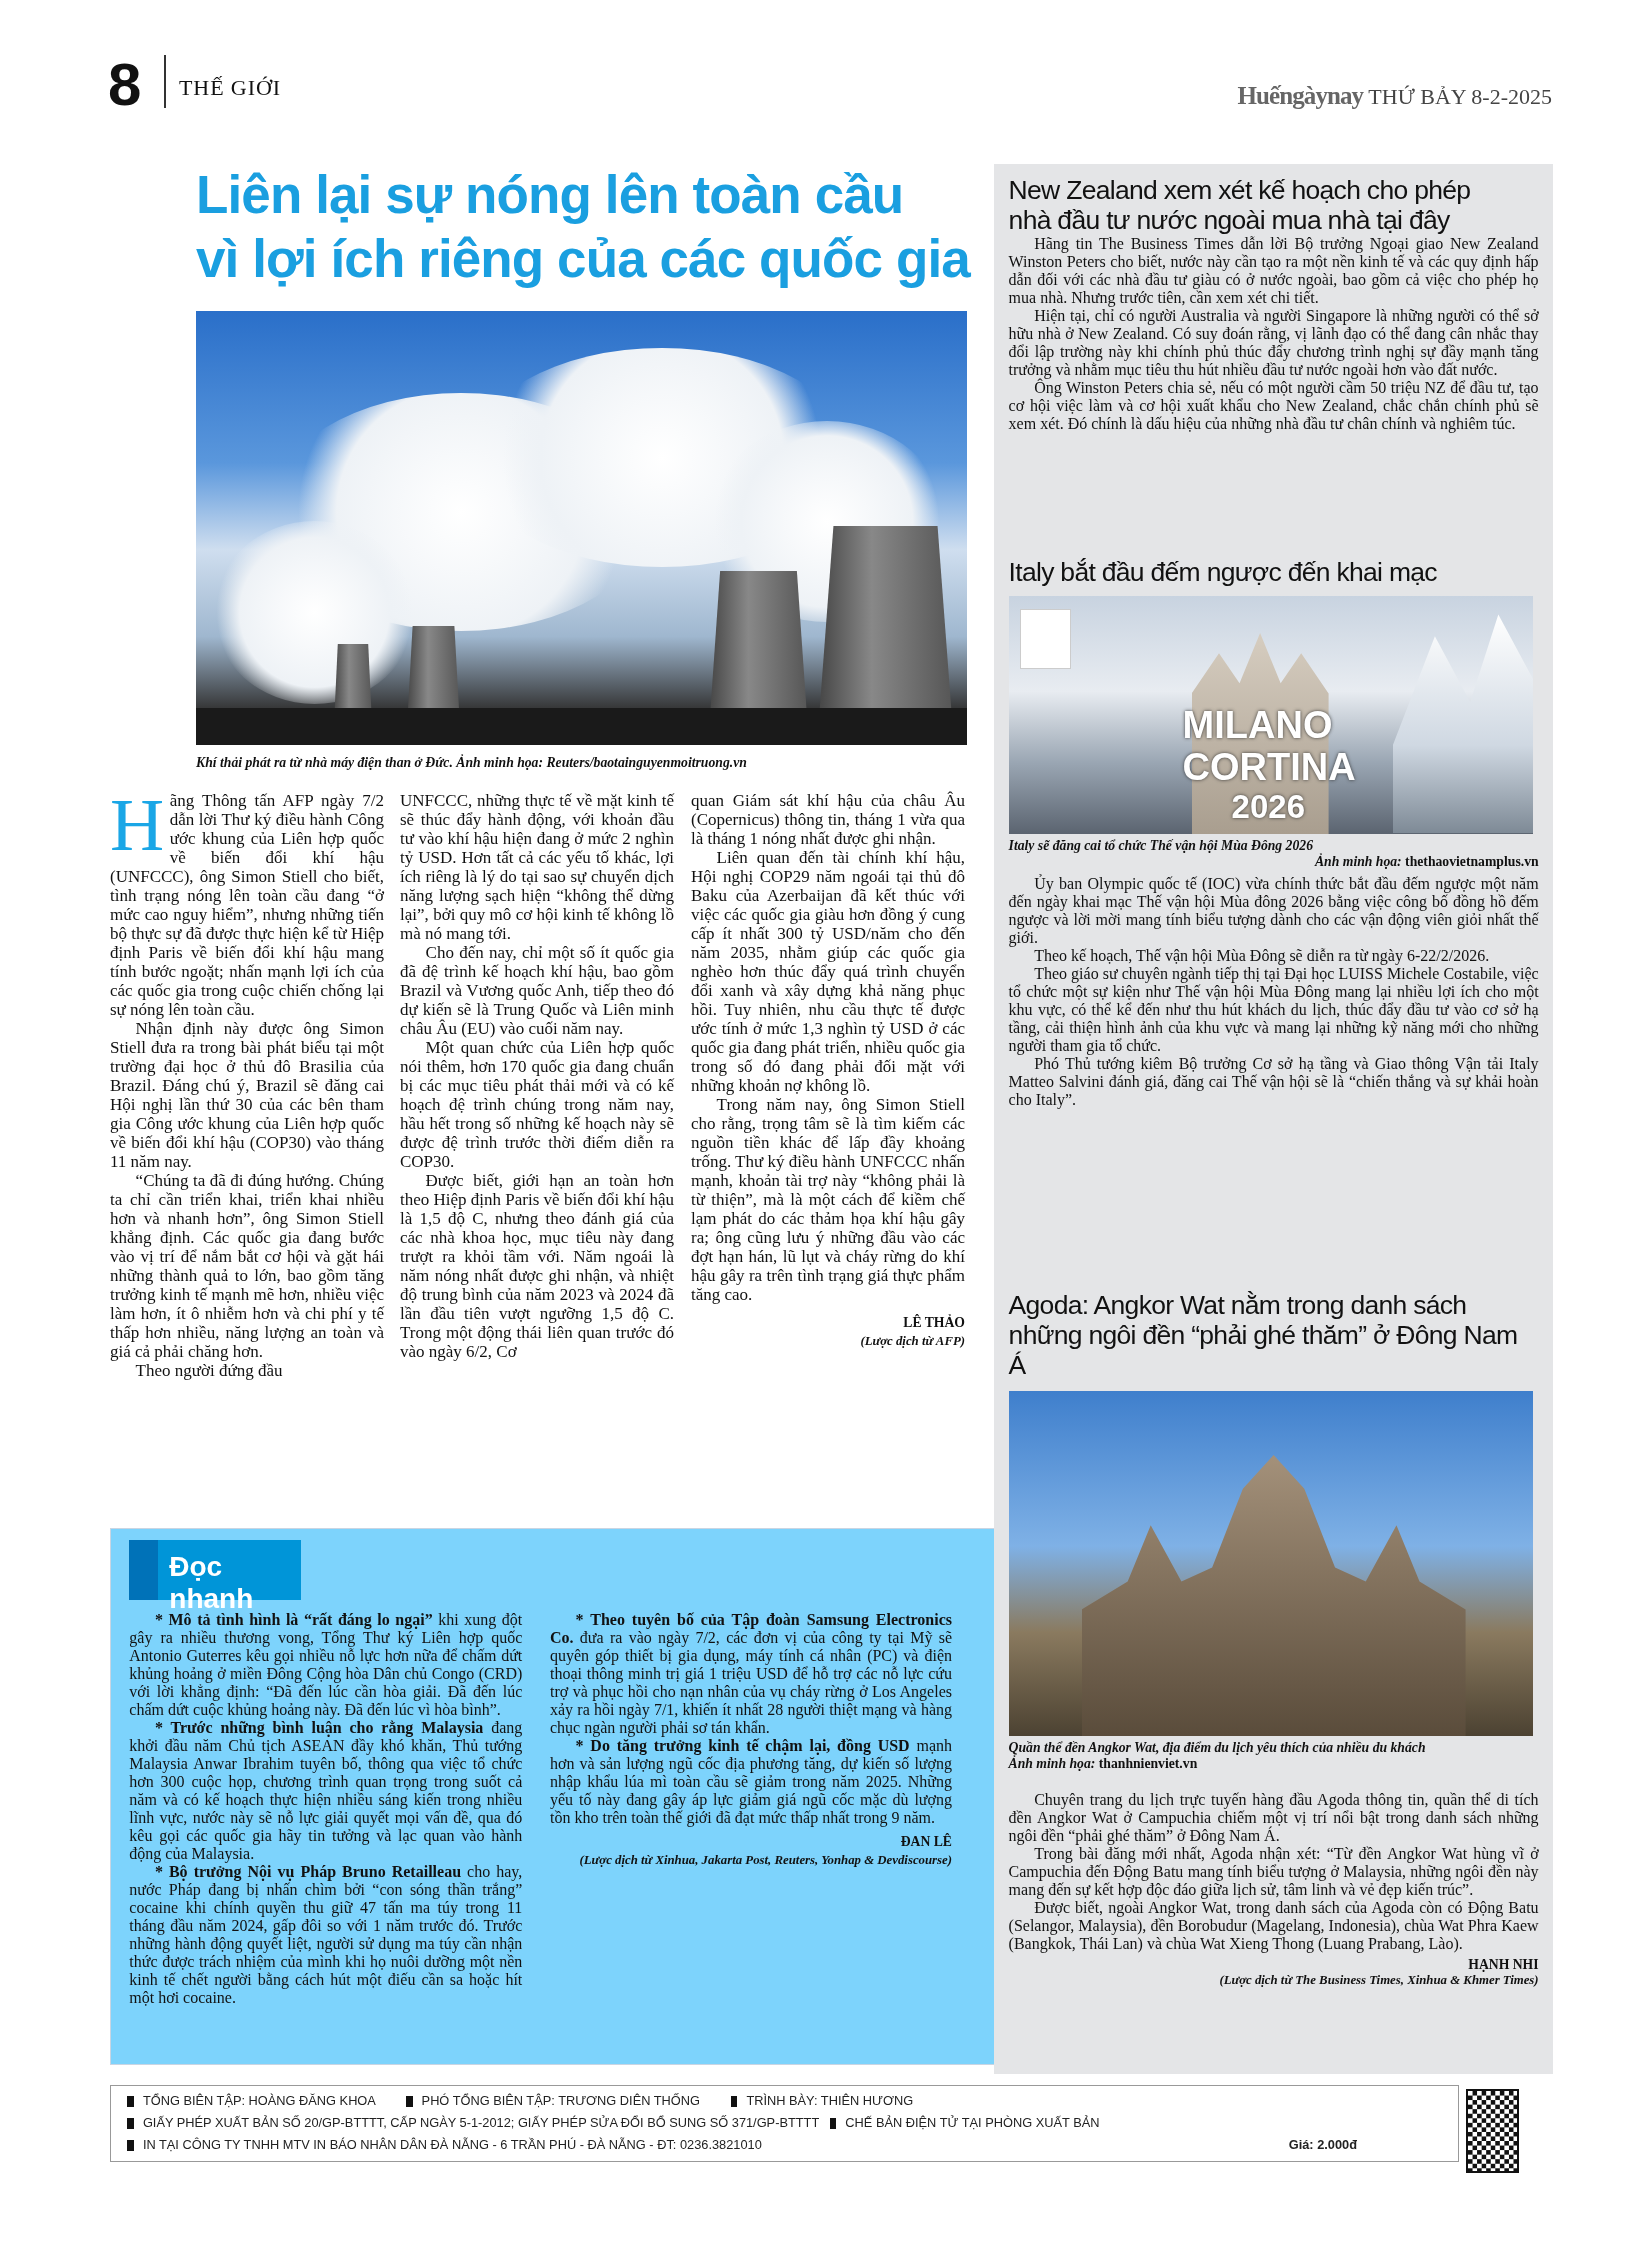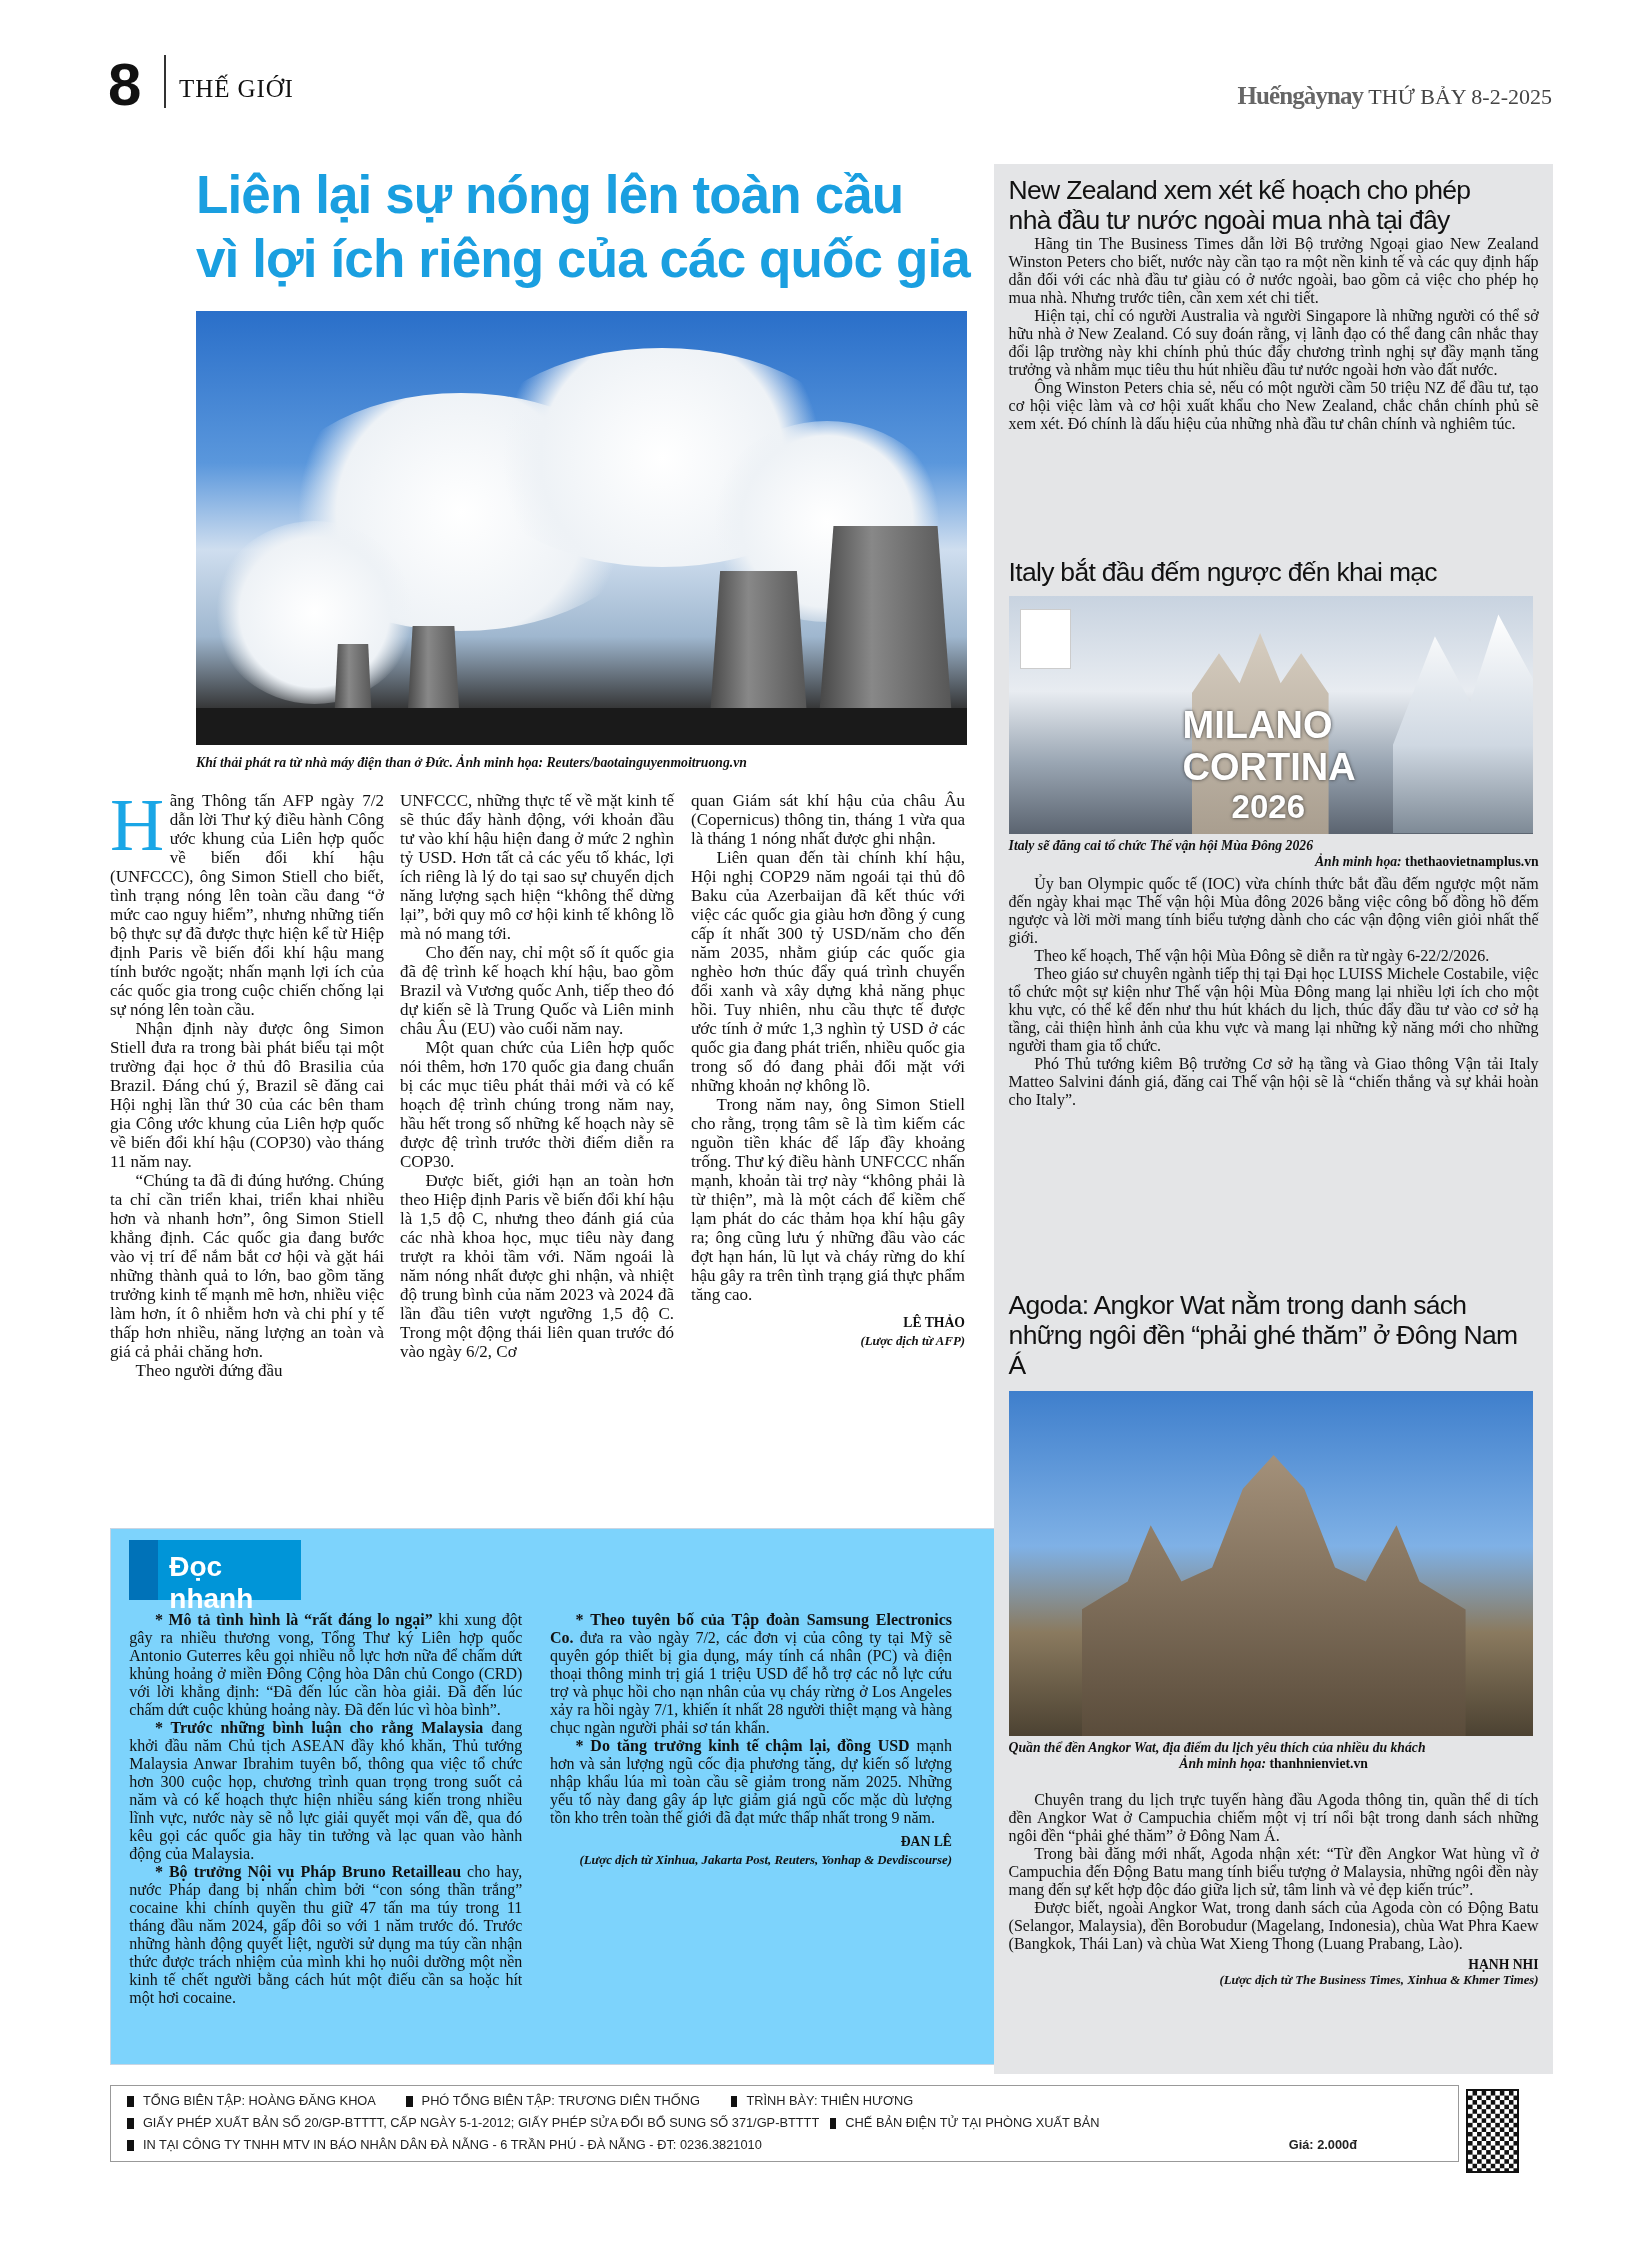--- a/index.html
+++ b/index.html
@@ -1,20 +1,20 @@
 <!DOCTYPE html>
 <html style="font-size:14.6px"><head>
 <meta charset="utf-8">
 <style>
 *{box-sizing:border-box;margin:0;padding:0}
 body{width:1647px;height:2267px;background:#fff;font-family:"Liberation Serif",serif;color:#111;position:relative;overflow:hidden}
 .abs{position:absolute}
 .pageno{left:108px;top:55px;font-family:"Liberation Sans",sans-serif;font-size:60px;line-height:60px;font-weight:bold}
 .vline{left:164px;top:55px;width:1.8px;height:53px;background:#333}
-.section{left:179px;top:75px;font-size:25px;letter-spacing:0.9px}
+.section{left:179px;top:75px;font-size:22px;letter-spacing:0.9px}
 .masthead{right:95px;top:82px;font-size:22px;color:#444}
 .masthead b{color:#666;font-size:25px;letter-spacing:-0.9px}
 .mainhead{left:196px;top:163px;width:777px;color:#1a9fe0;font-family:"Liberation Sans",sans-serif;font-weight:bold;font-size:53px;line-height:64px;letter-spacing:-0.9px}
 .mainimg{left:196px;top:311px;width:771px;height:434px;background:linear-gradient(180deg,#2a6fc9 0%,#5a97dc 35%,#cfdeef 55%,#9fb7cf 75%,#333 92%,#1b1b1b 100%)}
 .cloud{position:absolute;border-radius:50%;background:radial-gradient(circle,#fff 0%,#eef2f6 55%,rgba(240,244,248,0) 72%)}
 .tower{position:absolute;bottom:0;background:linear-gradient(90deg,#444,#888 40%,#555);clip-path:polygon(12% 0,88% 0,100% 100%,0 100%)}
 .caption{font-style:italic;font-weight:bold;font-size:13.7px}
 .body{font-size:17px;line-height:19px;text-align:justify}
 .body p{text-indent:25.6px}
 .col{position:absolute}
@@ -137,21 +137,21 @@
 
   <div style="position:absolute;left:14.6px;top:1126px;width:530px">
     <div class="sidehead">
       <div>Agoda: Angkor Wat nằm trong danh sách</div>
       <div>những ngôi đền “phải ghé thăm” ở Đông Nam Á</div>
     </div>
     <div class="sideimg" style="margin-top:11px;width:524px;height:345px;background:linear-gradient(180deg,#3f7fcc 0%,#7fb1e6 45%,#8a7a5f 70%,#4c4232 100%)">
       <div style="position:absolute;left:73px;top:64px;width:384px;height:281px;background:linear-gradient(180deg,#a4917a,#5a4c3b);clip-path:polygon(0 55%,12% 45%,18% 25%,26% 45%,34% 40%,42% 12%,50% 0,58% 12%,66% 40%,74% 45%,82% 25%,88% 45%,100% 55%,100% 100%,0 100%)"></div>
     </div>
     <div class="caption" style="margin-top:3.7px">Quần thể đền Angkor Wat, địa điểm du lịch yêu thích của nhiều du khách</div>
-    <div class="caption" style="text-align:center"><i>Ảnh minh họa:</i> <span style="font-style:normal">thanhnienviet.vn</span></div>
+    <div class="caption" style="text-align:left"><i>Ảnh minh họa:</i> <span style="font-style:normal">thanhnienviet.vn</span></div>
     <div class="body" style="font-size:16px;line-height:18px;margin-top:19px">
       <p>Chuyên trang du lịch trực tuyến hàng đầu Agoda thông tin, quần thể di tích đền Angkor Wat ở Campuchia chiếm một vị trí nổi bật trong danh sách những ngôi đền “phải ghé thăm” ở Đông Nam Á.</p>
       <p>Trong bài đăng mới nhất, Agoda nhận xét: “Từ đền Angkor Wat hùng vĩ ở Campuchia đến Động Batu mang tính biểu tượng ở Malaysia, những ngôi đền này mang đến sự kết hợp độc đáo giữa lịch sử, tâm linh và vẻ đẹp kiến trúc”.</p>
       <p>Được biết, ngoài Angkor Wat, trong danh sách của Agoda còn có Động Batu (Selangor, Malaysia), đền Borobudur (Magelang, Indonesia), chùa Wat Phra Kaew (Bangkok, Thái Lan) và chùa Wat Xieng Thong (Luang Prabang, Lào).</p>
     </div>
     <div class="sig" style="margin-top:4px">HẠNH NHI</div>
     <div class="sigsub">(Lược dịch từ The Business Times, Xinhua &amp; Khmer Times)</div>
   </div>
 </div>
 

